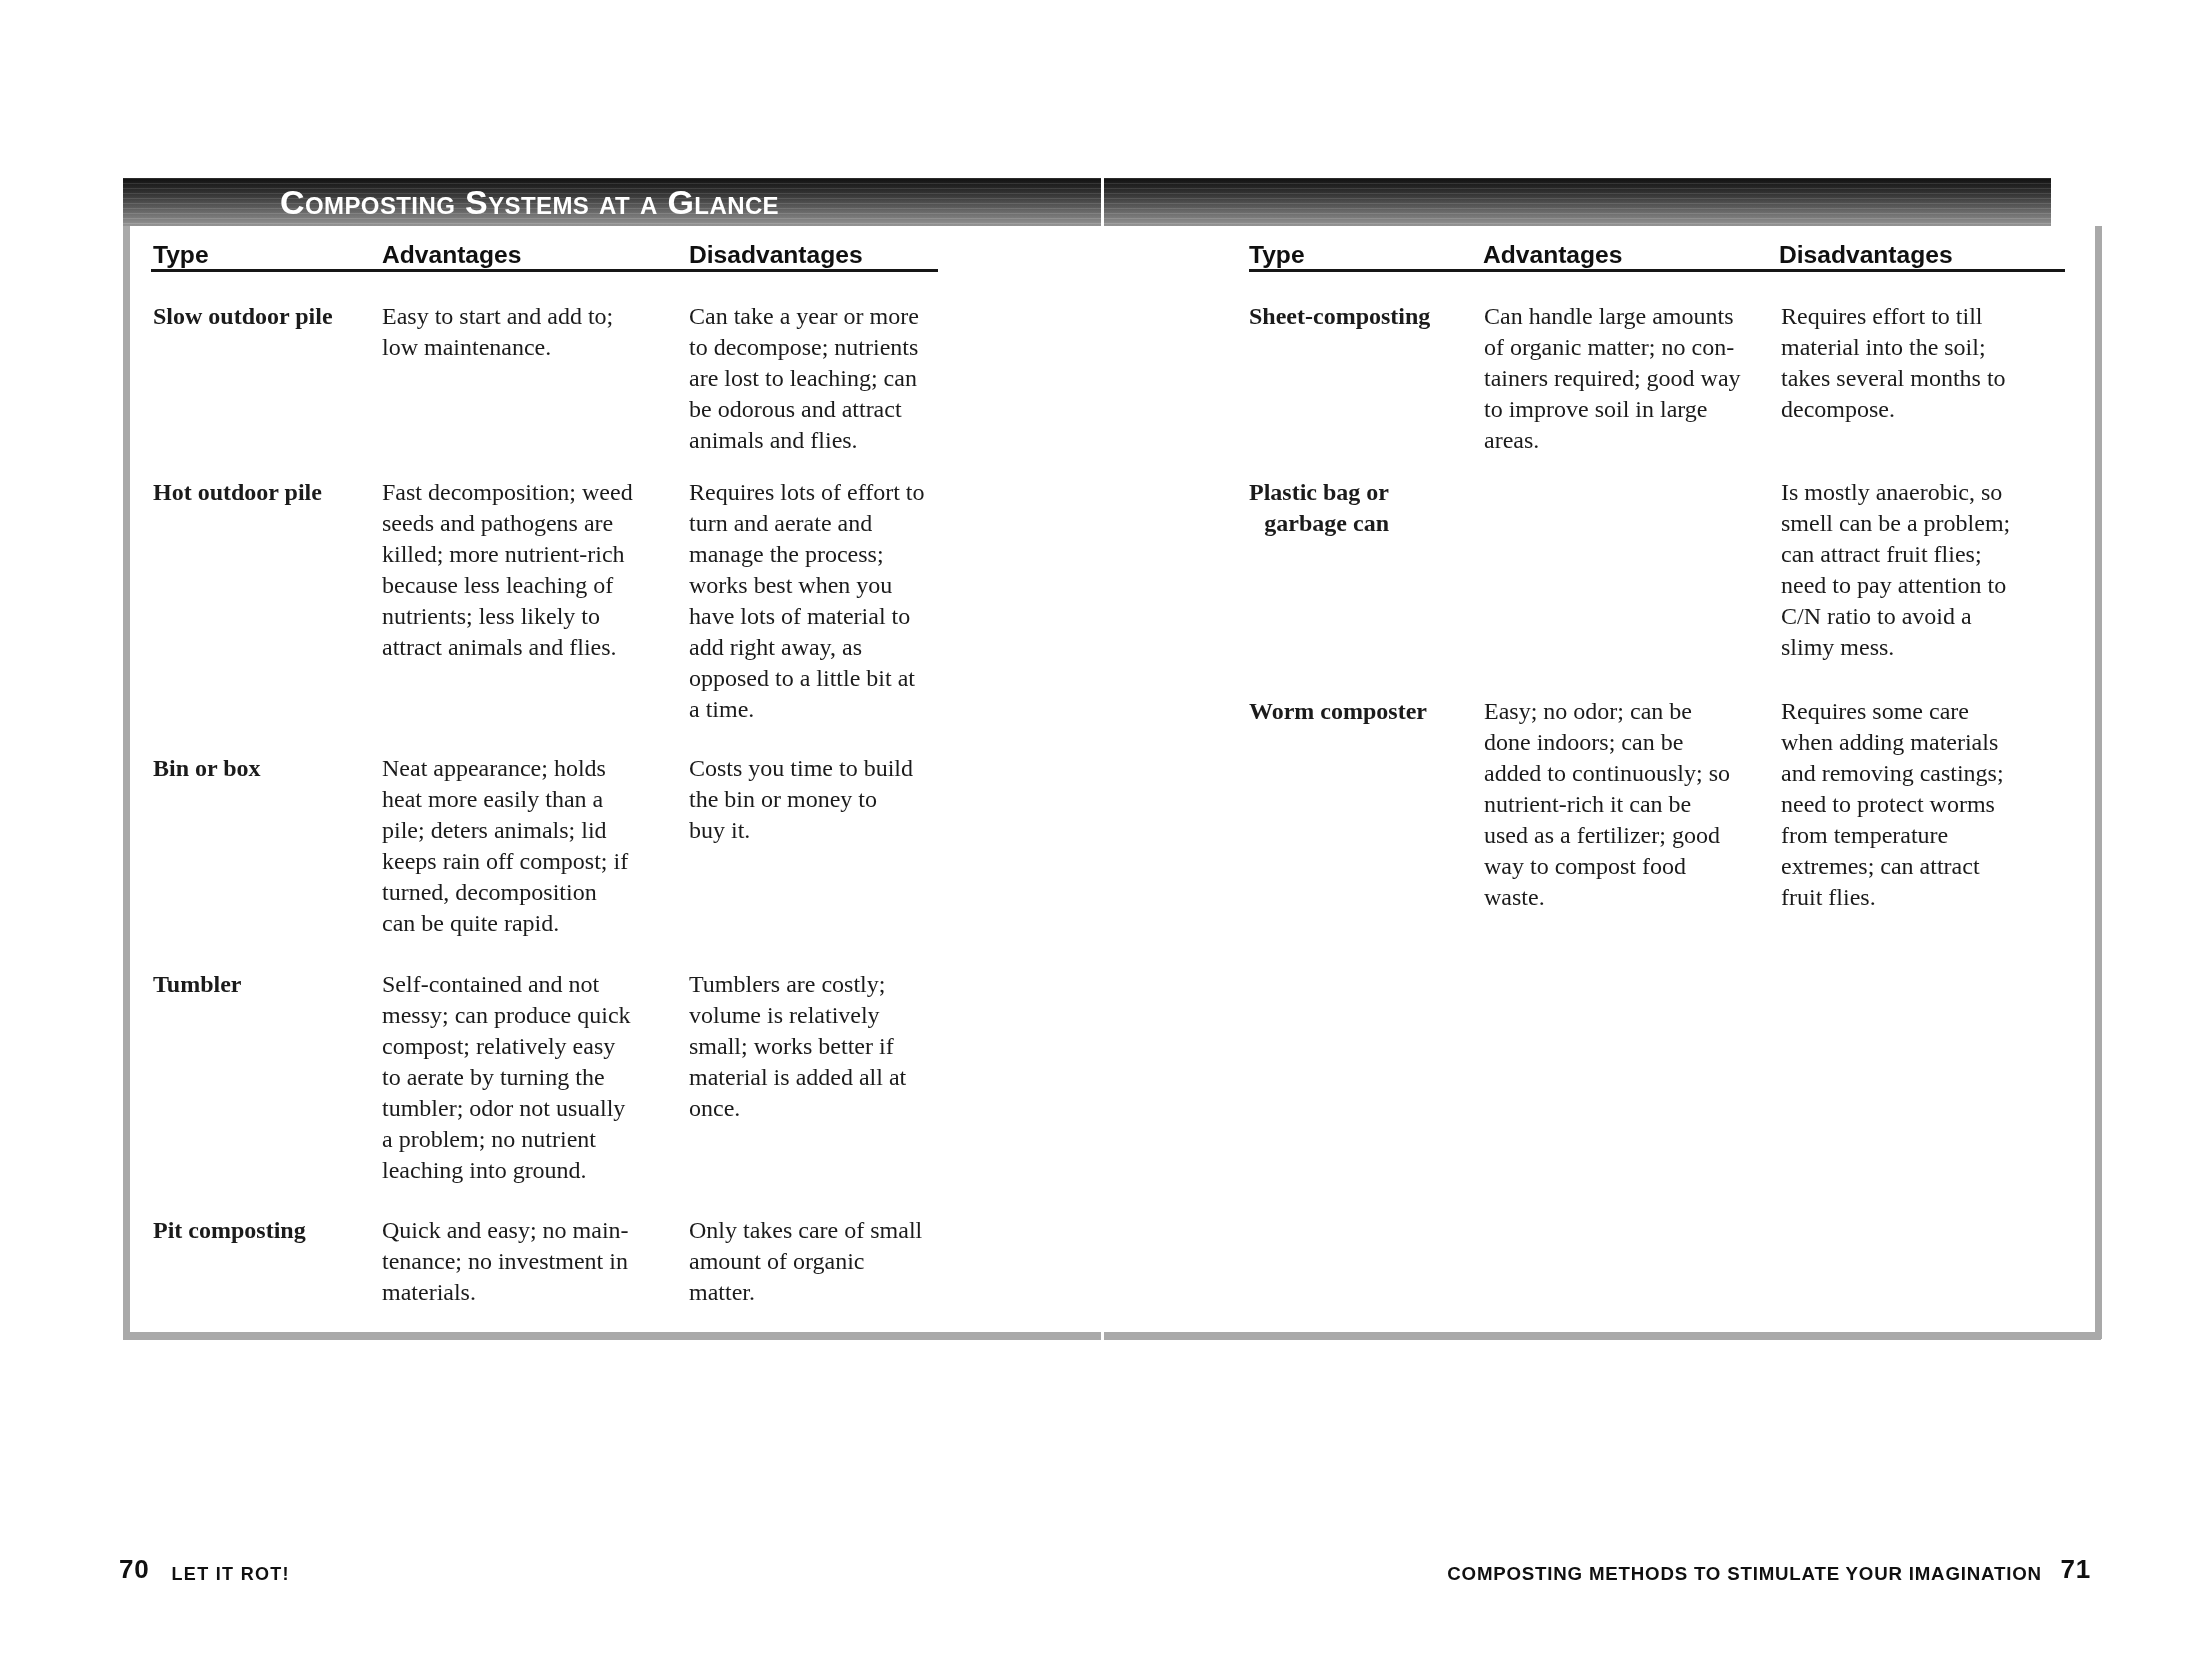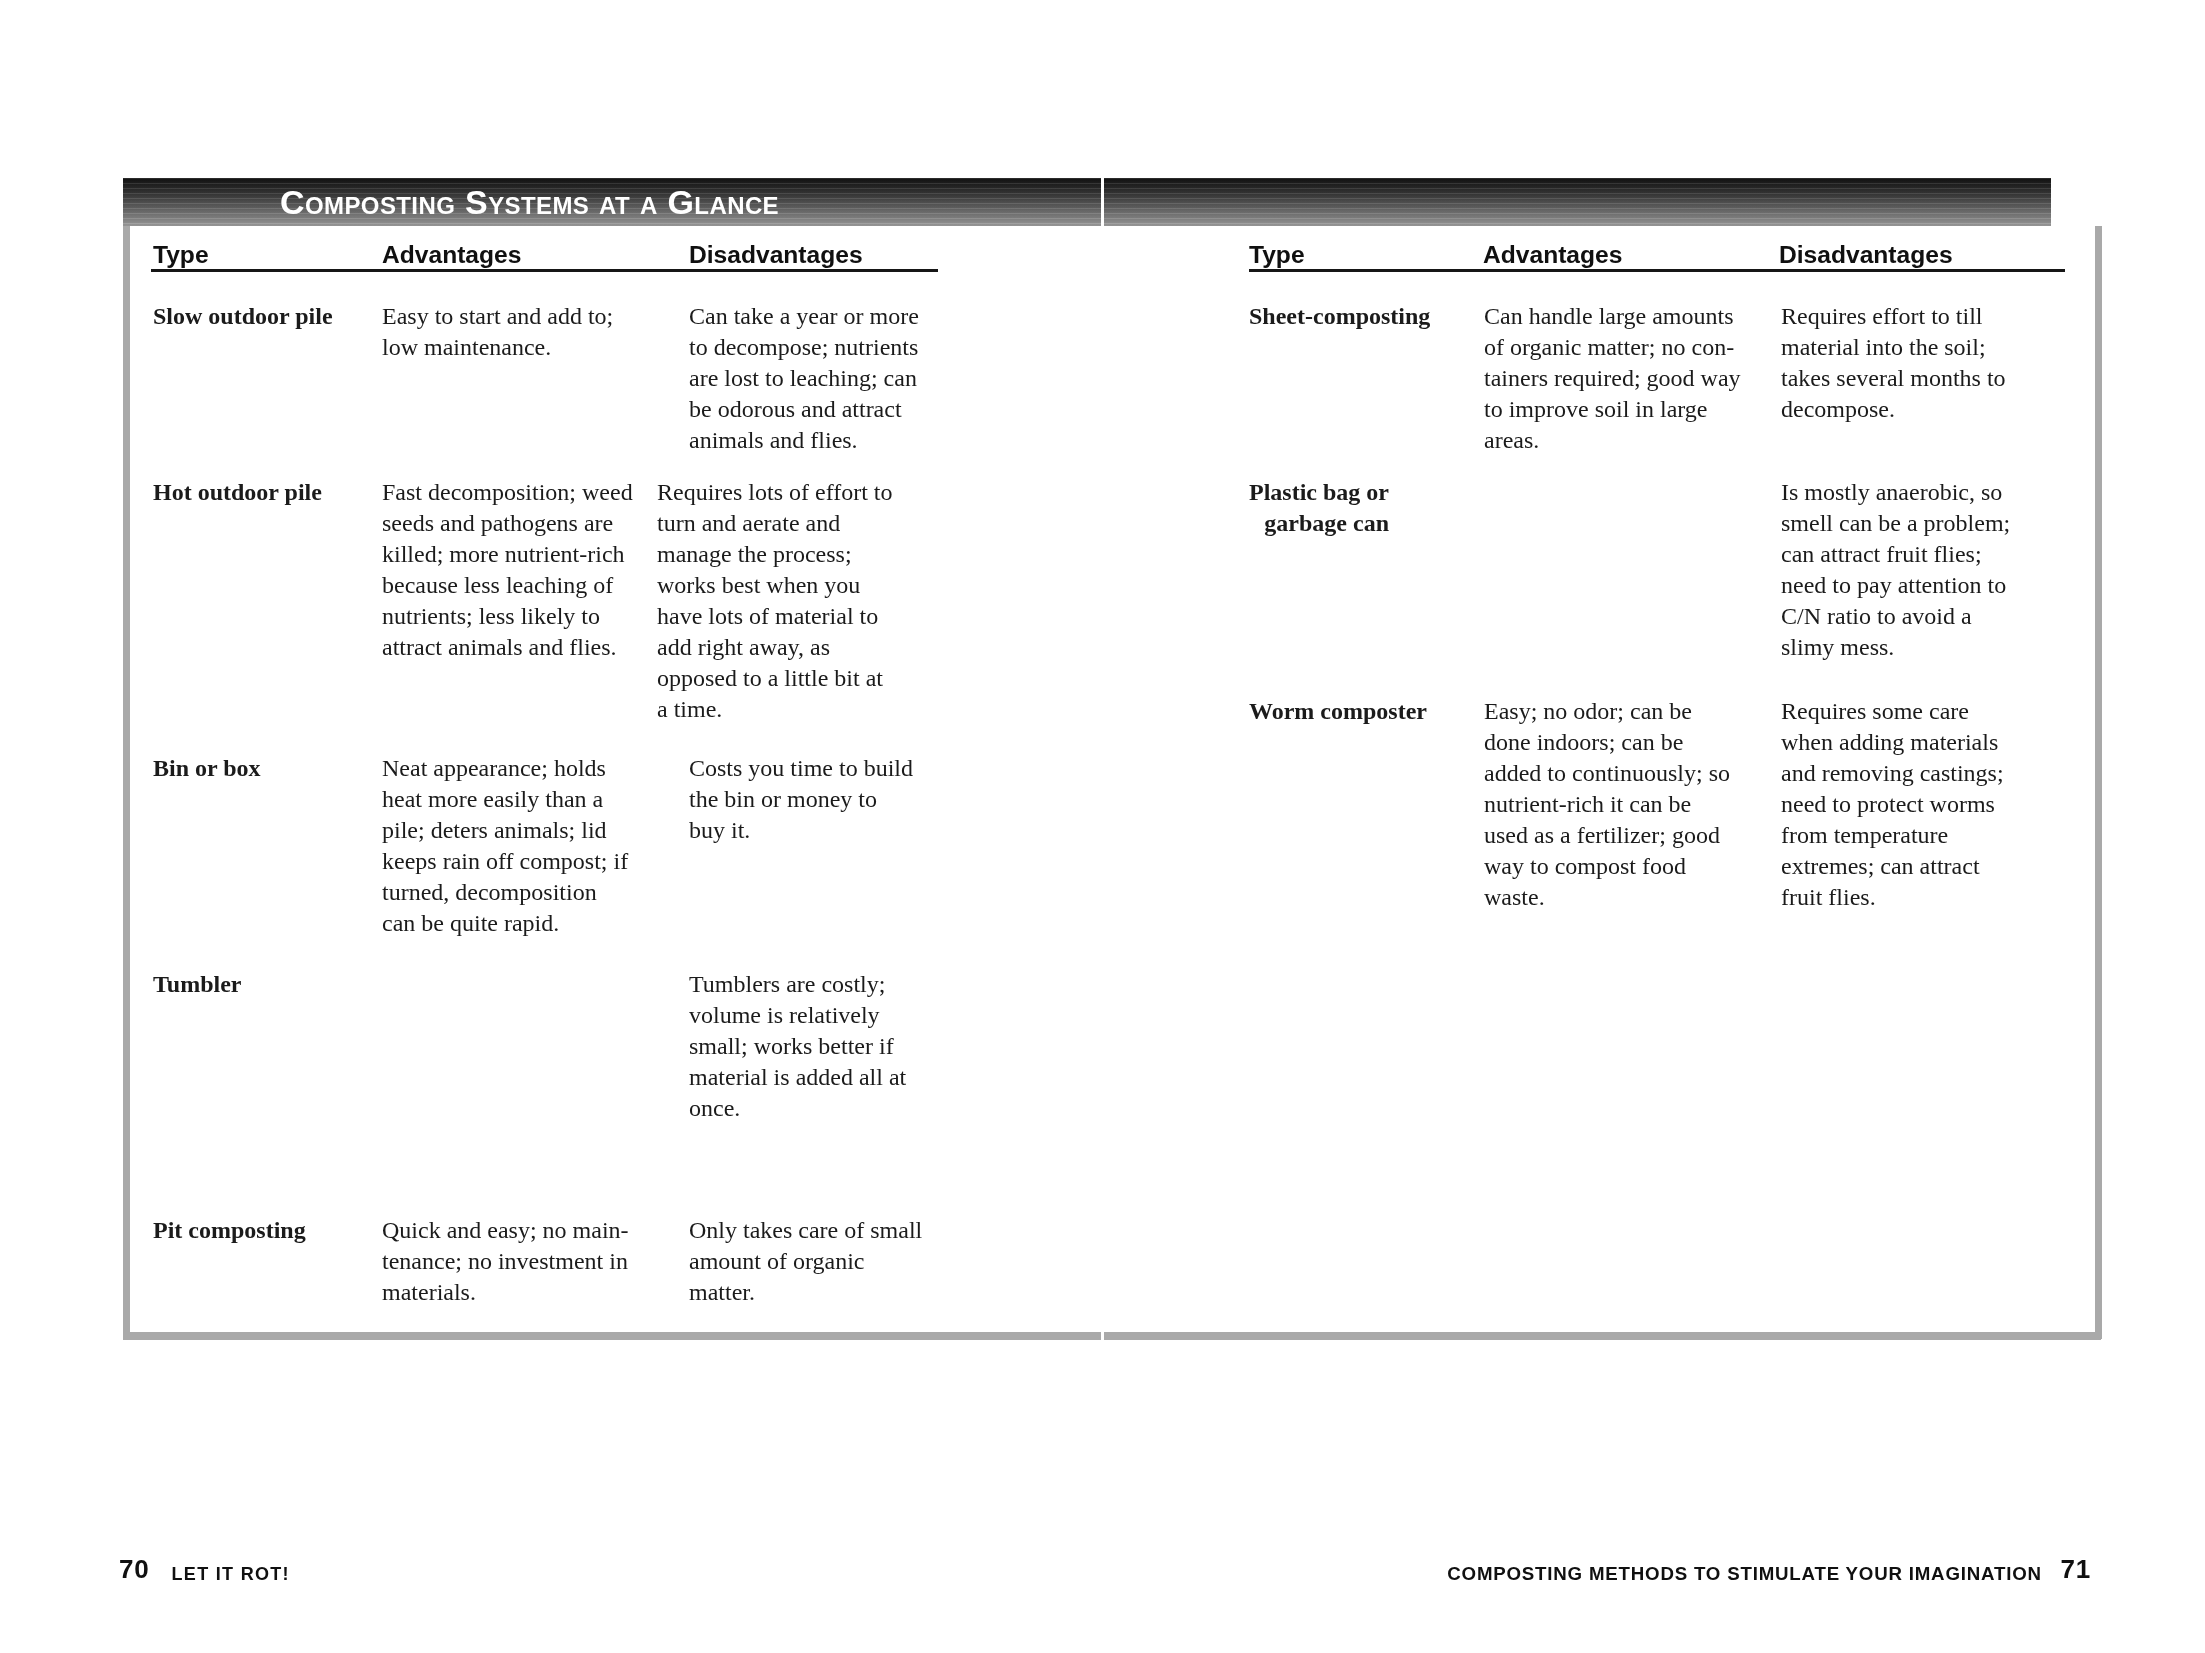--- a/index.html
+++ b/index.html
@@ -103,41 +103,48 @@
 be odorous and attract
 animals and flies.</div>
 
   <div class="cell type" style="left:153px;top:477px">Hot outdoor pile</div>
   <div class="cell" style="left:382px;top:477px">Fast decomposition; weed
 seeds and pathogens are
 killed; more nutrient-rich
 because less leaching of
 nutrients; less likely to
 attract animals and flies.</div>
-  <div class="cell" style="left:657px;top:477px">Requires lots of effort to
+  <div class="cell" style="left:689px;top:477px">Requires lots of effort to
 turn and aerate and
 manage the process;
 works best when you
 have lots of material to
 add right away, as
 opposed to a little bit at
 a time.</div>
 
   <div class="cell type" style="left:153px;top:753px">Bin or box</div>
   <div class="cell" style="left:382px;top:753px">Neat appearance; holds
 heat more easily than a
 pile; deters animals; lid
 keeps rain off compost; if
 turned, decomposition
 can be quite rapid.</div>
   <div class="cell" style="left:689px;top:753px">Costs you time to build
 the bin or money to
 buy it.</div>
 
   <div class="cell type" style="left:153px;top:969px">Tumbler</div>
+  <div class="cell" style="left:382px;top:969px">Self-contained and not
+messy; can produce quick
+compost; relatively easy
+to aerate by turning the
+tumbler; odor not usually
+a problem; no nutrient
+leaching into ground.</div>
   <div class="cell" style="left:689px;top:969px">Tumblers are costly;
 volume is relatively
 small; works better if
 material is added all at
 once.</div>
 
   <div class="cell type" style="left:153px;top:1215px">Pit composting</div>
   <div class="cell" style="left:382px;top:1215px">Quick and easy; no main-
 tenance; no investment in
 materials.</div>

